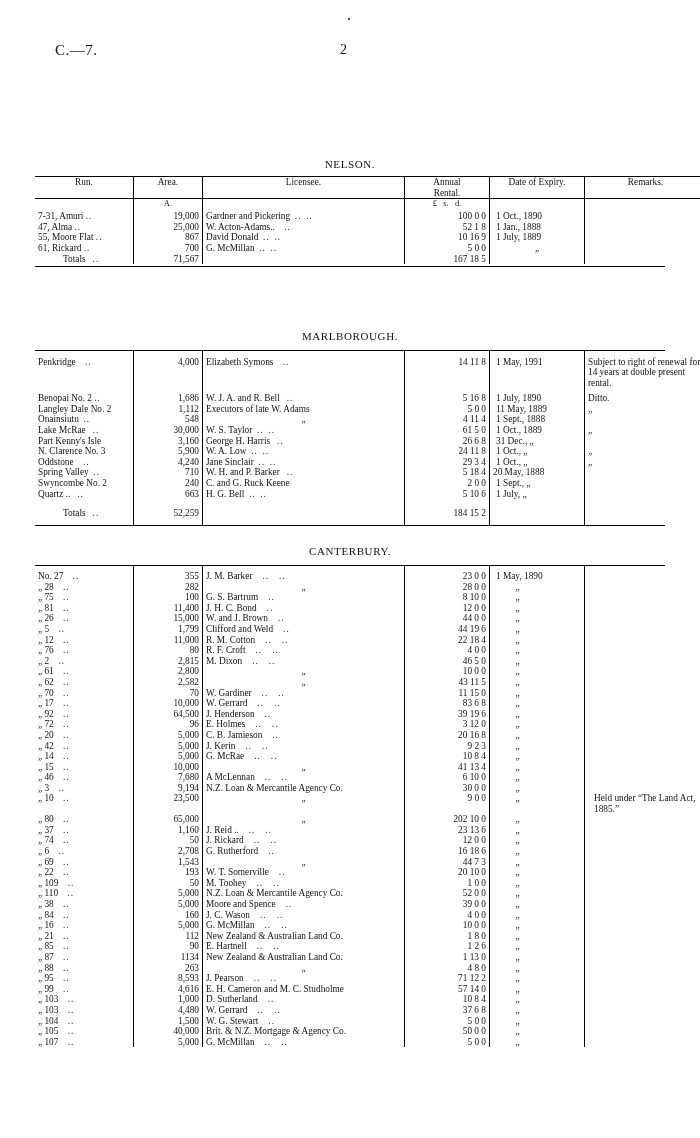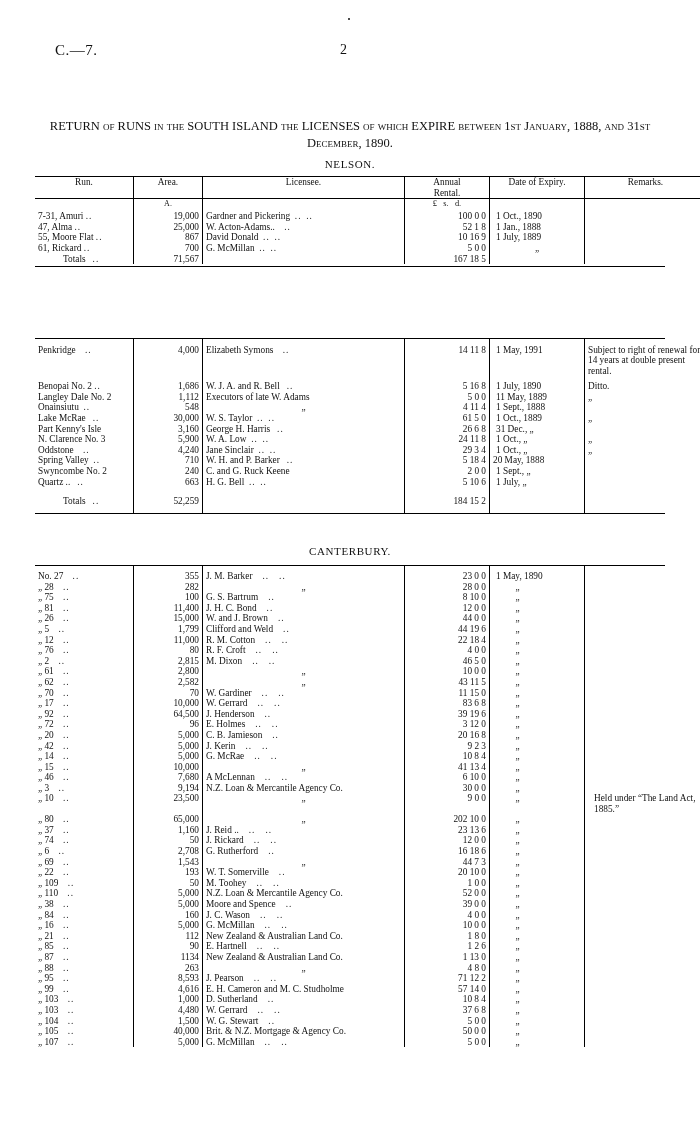--- a/index.html
+++ b/index.html
@@ -59,21 +59,20 @@
 
 <div class="page">
 
   <div class="topdot"></div>
 
   <div class="hdr">
     <div class="docnum">C.—7.</div>
     <div class="pageno">2</div>
   </div>
 
-  <div class="title sc">RETURN of RUNS in the SOUTH ISLAND the LICENSES of which EXPIRE between 1st January, 1888, and 31st December, 1890.</div>
 
   <div class="blk" style="top:158px;">
     <div class="secttitle" style="width:630px;">NELSON.</div>
 
     <table class="runs" style="margin-top:6px;">
       <tbody>
           <tr class="headrow">
         <td class="colrun c hr-thin hr-bot">Run.</td>
         <td class="colarea c vb hr-thin hr-bot">Area.</td>
         <td class="collic c vb hr-thin hr-bot">Licensee.</td>
@@ -128,20 +127,21 @@
         <td class="r vb tot">167 18   5</td>
         <td class="vb"></td>
         <td class="vb vbr"></td>
       </tr>
     </tbody>
       </table>
     <div class="rule" style="width:630px;margin-top:2px;"></div>
   </div>
 
   <div class="blk" style="top:330px;">
+    <div class="secttitle" style="width:630px;">MARLBOROUGH.</div>
     <div class="rule" style="width:630px;margin-top:8px;"></div>
 
     <table class="runs">
       <tbody>
           <tr>
         <td class="colrun" style="height:6px;"></td>
         <td class="colarea vb"></td>
         <td class="collic vb"></td>
         <td class="colrent vb"></td>
         <td class="colexp vb"></td>

